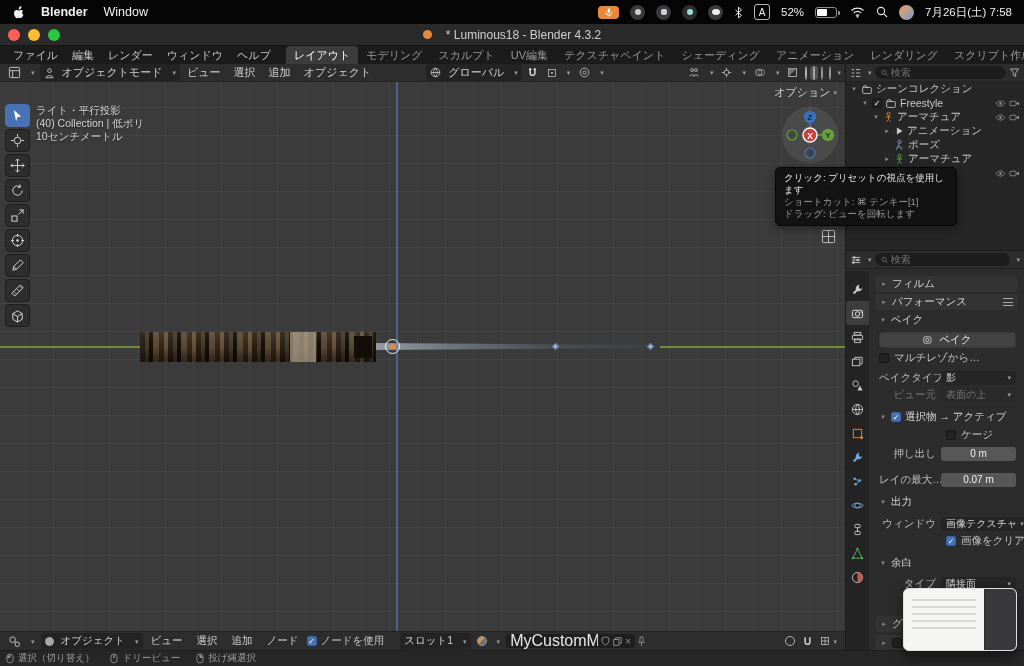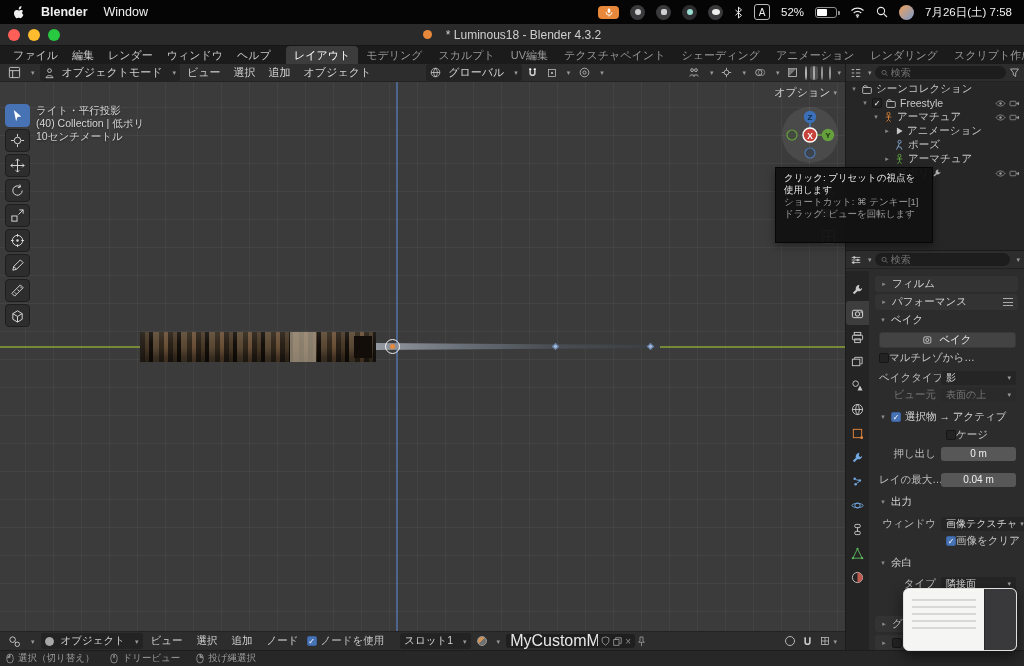--- a/index.html
+++ b/index.html
@@ -75,21 +75,21 @@
 .bark .p1{position:absolute;left:150px;top:0;width:26px;height:100%;background:#a99c88;opacity:.75}
 .bark .p2{position:absolute;left:214px;top:4px;width:18px;height:22px;background:#120d08}
 .blade{position:absolute;left:376px;top:261px;width:284px;height:7px;
  background:linear-gradient(90deg,#959aa2,#6a7078 30%,#4a4f55 60%,#3a3e42);
  clip-path:polygon(0 0,100% 28%,100% 72%,0 100%)}
 .handle{position:absolute;width:5px;height:5px;background:#a9bdd8;border:1px solid #5d7aa2;transform:rotate(45deg)}
 .origin{position:absolute;left:385px;top:257px;width:15px;height:15px;border:1.5px solid rgba(255,255,255,.9);border-radius:50%;display:flex;align-items:center;justify-content:center}
 .origin i{width:5px;height:5px;border-radius:50%;background:#e8883a}
 
 
-#tooltip{position:absolute;left:775px;top:167px;width:158px;background:rgba(18,18,18,.96);border:1px solid #060606;border-radius:0;padding:4px 8px 22px;font-size:9.5px;line-height:12px;z-index:40;box-shadow:0 3px 8px rgba(0,0,0,.4)}
+#tooltip{position:absolute;left:775px;top:167px;width:182px;background:rgba(18,18,18,.96);border:1px solid #060606;border-radius:5px;padding:4px 8px 5px;font-size:9.5px;line-height:12px;z-index:40;box-shadow:0 3px 8px rgba(0,0,0,.4)}
 #tooltip .t1{color:#e8e8e8}
 #tooltip .t2{color:#9b9b9b}
 
 
 #outliner{position:absolute;left:845px;top:64px;width:179px;height:186px;background:#262626;border-left:1px solid #1b1b1b}
 .phead{height:18px;background:#2d2d2d;border-bottom:1px solid #222;display:flex;align-items:center;padding:0 4px;gap:3px}
 .search{flex:1;height:13px;background:#1d1d1d;border-radius:7px;display:flex;align-items:center;gap:3px;padding:0 6px}
 .search input{background:none;border:none;outline:none;color:#aaa;font-size:10px;width:100%;font-family:inherit}
 .orow{height:14px;display:flex;align-items:center;font-size:10.5px;color:#c8c8c8;gap:3px;padding-right:4px;white-space:nowrap}
 .dis{font-size:7px;color:#888;width:8px;text-align:center;flex:none}
@@ -105,21 +105,21 @@
 #pmain{position:absolute;left:23px;top:20px;right:0;bottom:0;padding:0 8px 0 10px;overflow:hidden}
 .phdr{height:16px;display:flex;align-items:center;gap:4px;font-size:10.5px;color:#d5d5d5;white-space:nowrap}
 .phdr.boxed{background:#333;border-radius:3px;padding:0 5px;margin-left:-4px;margin-right:-2px}
 .prow{display:flex;align-items:center}
 .plabel{width:62px;text-align:right;font-size:10.5px;color:#bdbdbd;flex:none;padding-right:5px;white-space:nowrap}
 .plabel.dim{color:#777}
 .pdd{flex:1;height:14px;background:#252525;border-radius:3px;display:flex;align-items:center;padding:0 5px;font-size:10px;color:#d8d8d8;white-space:nowrap}
 .pdd.dis{color:#777;background:#2a2a2a}
 .pval{flex:1;height:14px;background:#575757;border-radius:3px;display:flex;align-items:center;justify-content:center;font-size:10px;color:#f0f0f0}
 .pbtn{height:16px;background:#434343;border:1px solid #383838;border-radius:3px;display:flex;align-items:center;justify-content:center;gap:5px;font-size:10.5px;color:#e5e5e5}
-.pcheck{display:flex;align-items:center;font-size:10.5px;color:#c5c5c5;white-space:nowrap}
+.pcheck{display:flex;align-items:center;gap:5px;font-size:10.5px;color:#c5c5c5;white-space:nowrap}
 .hamb{width:10px;height:8px;border-top:1.5px solid #aaa;border-bottom:1.5px solid #aaa;position:relative;flex:none}
 .hamb::after{content:"";position:absolute;left:0;right:0;top:2.5px;height:1.5px;background:#aaa}
 
 
 #sheader{position:absolute;left:0;top:631px;width:845px;height:19px;background:#2d2d2d;border-top:1px solid #232323;display:flex;align-items:center;font-size:10.5px;padding:0 4px;gap:2px}
 .matchip{display:flex;align-items:center;gap:3px;background:#1f1f1f;border-radius:3px;height:14px;padding:0 4px}
 .matchip input{background:none;border:none;outline:none;color:#e8e8e8;font-size:16px;width:88px;font-family:inherit}
 .sright{margin-left:auto;display:flex;align-items:center;gap:7px;padding-right:4px}
 
 
@@ -679,21 +679,21 @@
     </div>
     <div class="prow" style="margin-top:4px;height:15px">
       <span class="plabel">押し出し</span>
       <span class="pval">
           <span>0 m</span>
         </span>
     </div>
     <div class="prow" style="margin-top:11px;height:15px">
       <span class="plabel">レイの最大…</span>
       <span class="pval">
-          <span>0.04 m</span>
+          <span>0.07 m</span>
         </span>
     </div>
     <div class="phdr" style="margin-top:7px">
       <span class="dis">▾</span>
         <span>出力</span>
     </div>
     <div class="prow" style="margin-top:6px;height:15px">
       <span class="plabel">ウィンドウ</span>
       <span class="pdd">
           <span>画像テクスチャ</span>

